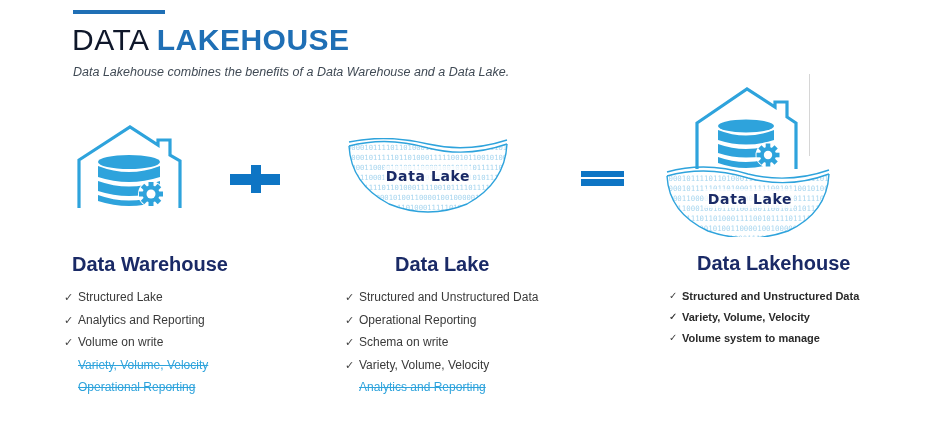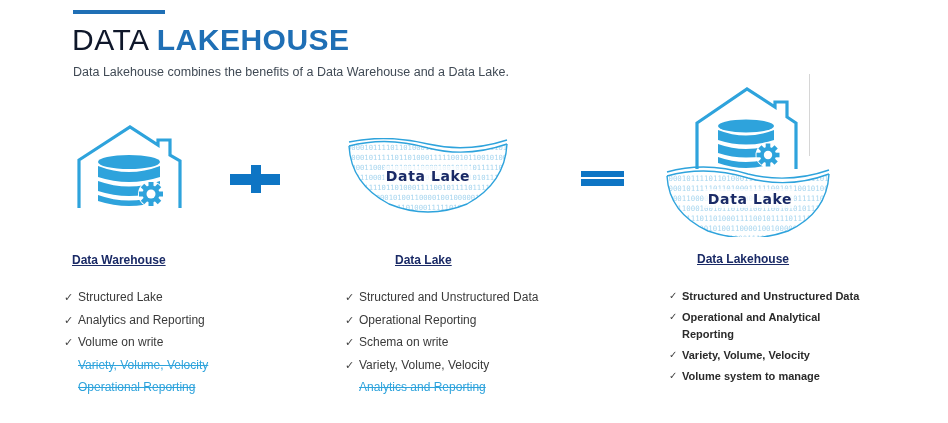--- a/index.html
+++ b/index.html
@@ -6,23 +6,23 @@
   body {
     width:948px; height:423px; position:relative; overflow:hidden;
     background:#ffffff;
     font-family:"Liberation Sans", "DejaVu Sans", sans-serif;
   }
   .abs { position:absolute; }
   .top-bar { left:73px; top:10px; width:92px; height:4px; background:#1f6fb5; }
   .title { left:72px; top:23px; font-size:30px; line-height:34px; letter-spacing:0.5px; white-space:nowrap; }
   .title .t1 { color:#0f172a; }
   .title .t2 { color:#1f6fb5;font-weight:bold; }
-  .subtitle { left:73px; top:65px; font-size:12.5px; color:#404a55; white-space:nowrap; }
+  .subtitle { left:73px; top:65px; font-size:12.5px; color:#404a55; white-space:nowrap;font-style:italic; }
 
-  .col-title { font-size:12px; font-weight:bold; color:#1a2a66; white-space:nowrap;text-decoration:underline; }
+  .col-title { font-size:20px; font-weight:bold; color:#1a2a66; white-space:nowrap; }
   .list { list-style:none; margin:0; padding:0; font-size:12px; color:#3a3a3a; }
   .list li { position:relative; padding-left:14px; height:22.5px; line-height:16px; white-space:nowrap; }
   .list li .chk { position:absolute; left:0; top:0; font-size:11px; color:#444; }
   .list li.strike { color:#2ea3dc; text-decoration:line-through; text-decoration-color:#2ea3dc; }
 
   .list-bold { list-style:none; margin:0; padding:0; font-size:11px; font-weight:bold; color:#2a2a2a; }
   .list-bold li { position:relative; padding-left:13px; line-height:16.5px; margin-bottom:4.5px; width:190px; }
   .list-bold li .chk { position:absolute; left:0; top:0; font-size:10px; font-weight:normal; color:#444; }
 
   .plus-h { left:230px; top:174px; width:50px; height:11px; background:#0e75c4; }
@@ -146,16 +146,16 @@
   <li><span class="chk">✓</span><span>Structured and Unstructured Data</span></li>
   <li><span class="chk">✓</span><span>Operational Reporting</span></li>
   <li><span class="chk">✓</span><span>Schema on write</span></li>
   <li><span class="chk">✓</span><span>Variety, Volume, Velocity</span></li>
   <li class="strike"><span>Analytics and Reporting</span></li>
 </ul>
 
 <div class="abs col-title" style="left:697px;top:252px">Data Lakehouse</div>
 <ul class="abs list-bold" style="left:669px;top:288px">
   <li><span class="chk">✓</span><span>Structured and Unstructured Data</span></li>
-  <li style="width:160px"><span class="chk">✓</span><span>Operational and Analytical Reporting</span></li>
+  <li style="width:160px"><span class="chk">✓</span></li>
   <li><span class="chk">✓</span><span>Variety, Volume, Velocity</span></li>
   <li><span class="chk">✓</span><span>Volume system to manage</span></li>
 </ul>
 
 </body></html>

